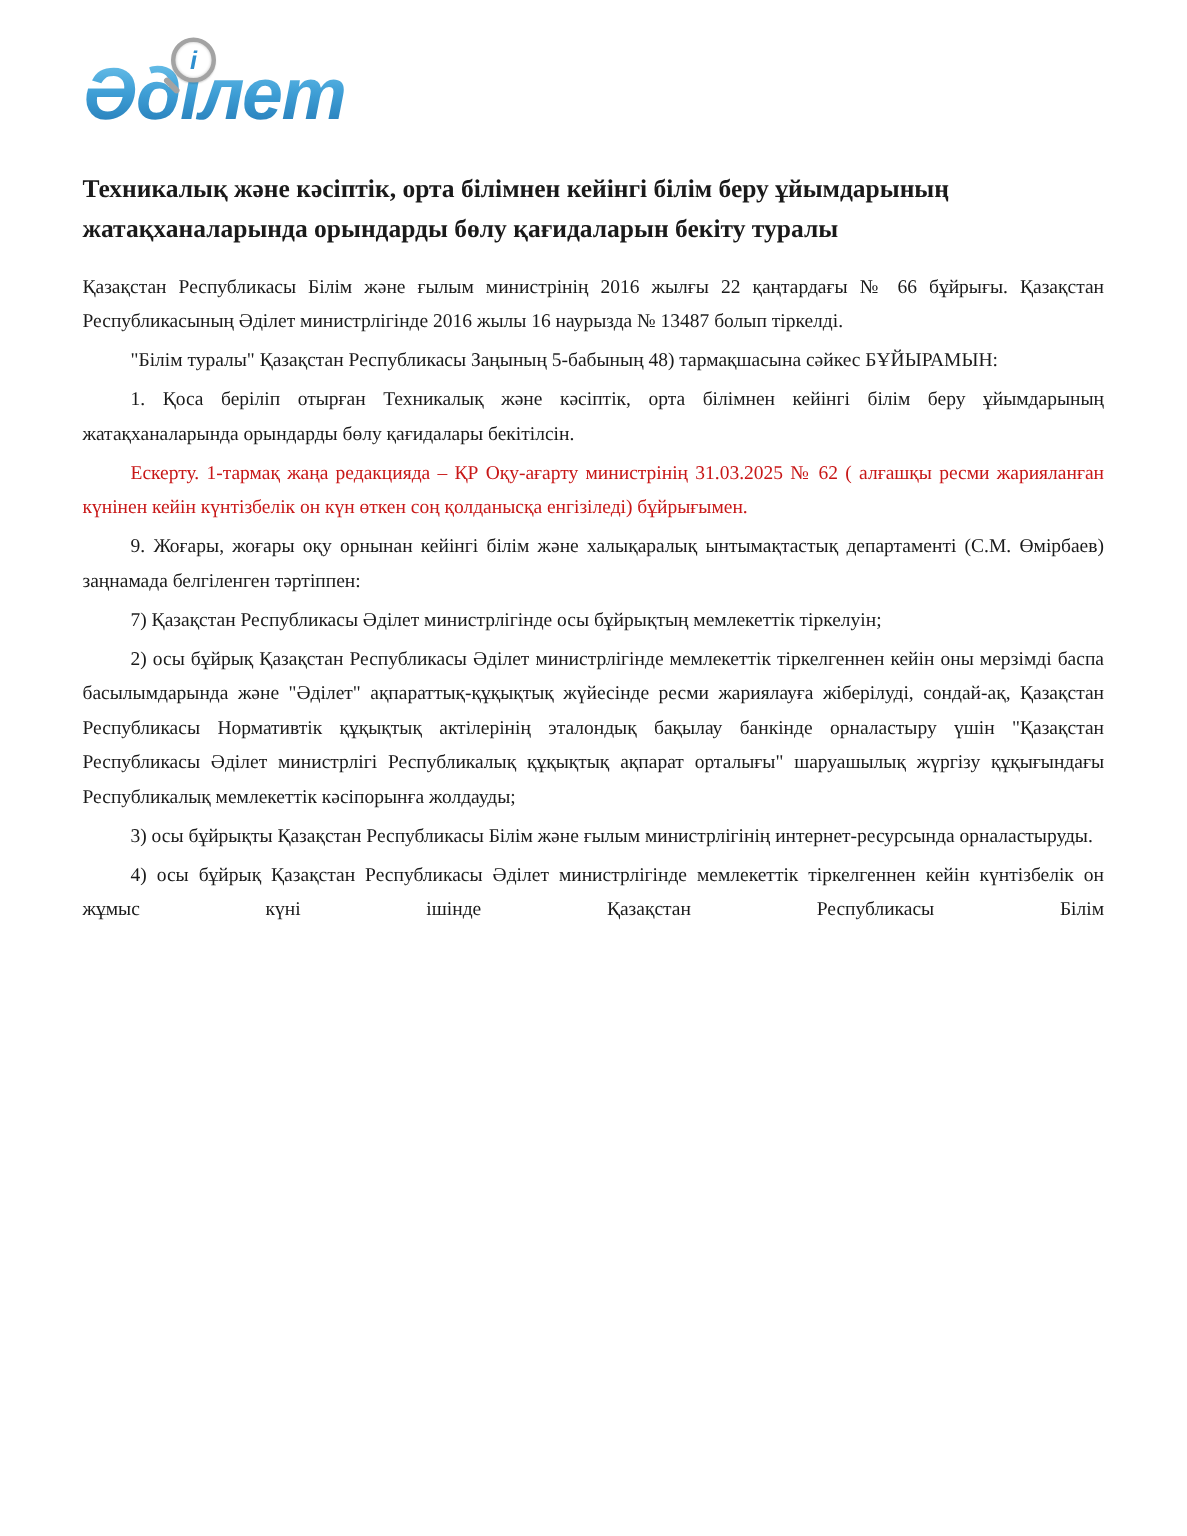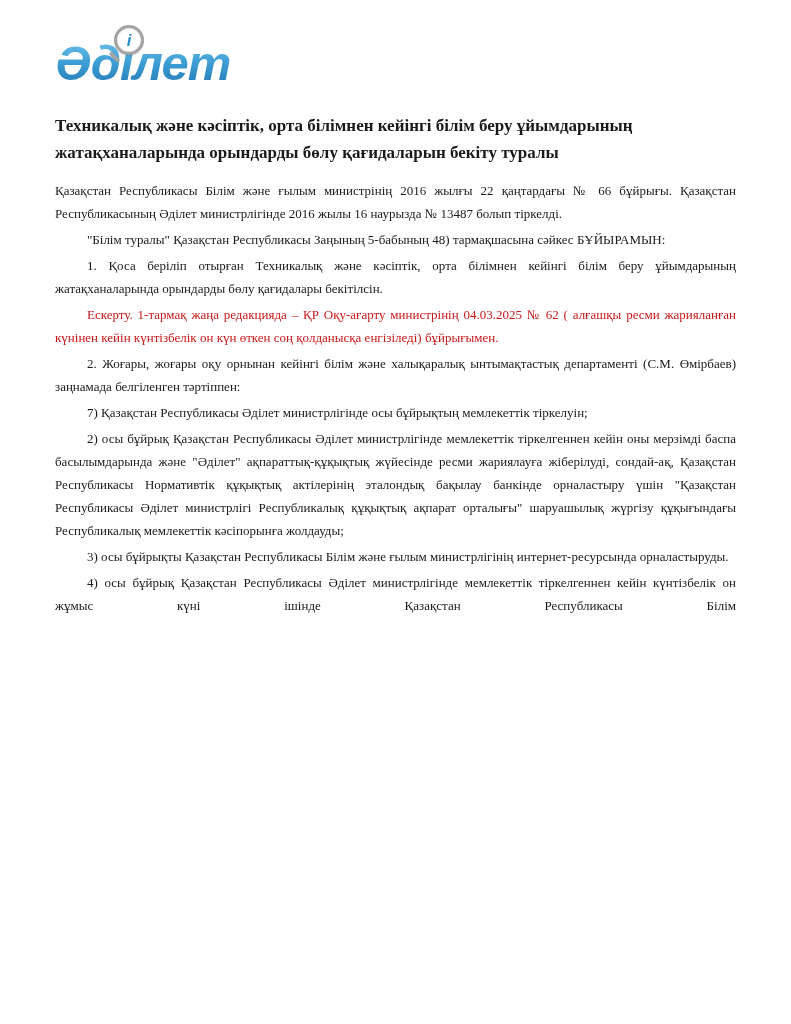--- a/index.html
+++ b/index.html
@@ -104,20 +104,20 @@
       <span class="lens-handle"></span>
       <span class="lens-glyph">i</span>
     </span>
   </div>
 
   <h1 class="doc-title">Техникалық және кәсіптік, орта білімнен кейінгі білім беру ұйымдарының жатақханаларында орындарды бөлу қағидаларын бекіту туралы</h1>
 
   <p class="para">Қазақстан Республикасы Білім және ғылым министрінің 2016 жылғы 22 қаңтардағы № 66 бұйрығы. Қазақстан Республикасының Әділет министрлігінде 2016 жылы 16 наурызда № 13487 болып тіркелді.</p>
   <p class="para indent">"Білім туралы" Қазақстан Республикасы Заңының 5-бабының 48) тармақшасына сәйкес БҰЙЫРАМЫН:</p>
   <p class="para indent">1. Қоса беріліп отырған Техникалық және кәсіптік, орта білімнен кейінгі білім беру ұйымдарының жатақханаларында орындарды бөлу қағидалары бекітілсін.</p>
-  <p class="para indent red">Ескерту. 1-тармақ жаңа редакцияда – ҚР Оқу-ағарту министрінің 04.03.2025 № 62 ( алғашқы ресми жарияланған күнінен кейін күнтізбелік он күн өткен соң қолданысқа енгізіледі) бұйрығымен.</p>
-  <p class="para indent">2. Жоғары, жоғары оқу орнынан кейінгі білім және халықаралық ынтымақтастық департаменті (С.М. Өмірбаев) заңнамада белгіленген тәртіппен:</p>
+  <p class="para indent red">Ескерту. 1-тармақ жаңа редакцияда – ҚР Оқу-ағарту министрінің 31.03.2025 № 62 ( алғашқы ресми жарияланған күнінен кейін күнтізбелік он күн өткен соң қолданысқа енгізіледі) бұйрығымен.</p>
+  <p class="para indent">9. Жоғары, жоғары оқу орнынан кейінгі білім және халықаралық ынтымақтастық департаменті (С.М. Өмірбаев) заңнамада белгіленген тәртіппен:</p>
   <p class="para indent">7) Қазақстан Республикасы Әділет министрлігінде осы бұйрықтың мемлекеттік тіркелуін;</p>
   <p class="para indent">2) осы бұйрық Қазақстан Республикасы Әділет министрлігінде мемлекеттік тіркелгеннен кейін оны мерзімді баспа басылымдарында және "Әділет" ақпараттық-құқықтық жүйесінде ресми жариялауға жіберілуді, сондай-ақ, Қазақстан Республикасы Нормативтік құқықтық актілерінің эталондық бақылау банкінде орналастыру үшін "Қазақстан Республикасы Әділет министрлігі Республикалық құқықтық ақпарат орталығы" шаруашылық жүргізу құқығындағы Республикалық мемлекеттік кәсіпорынға жолдауды;</p>
   <p class="para indent">3) осы бұйрықты Қазақстан Республикасы Білім және ғылым министрлігінің интернет-ресурсында орналастыруды.</p>
   <p class="para indent justify-last">4) осы бұйрық Қазақстан Республикасы Әділет министрлігінде мемлекеттік тіркелгеннен кейін күнтізбелік он жұмыс күні ішінде Қазақстан Республикасы Білім</p>
 
 </div>
 
 </body></html>

